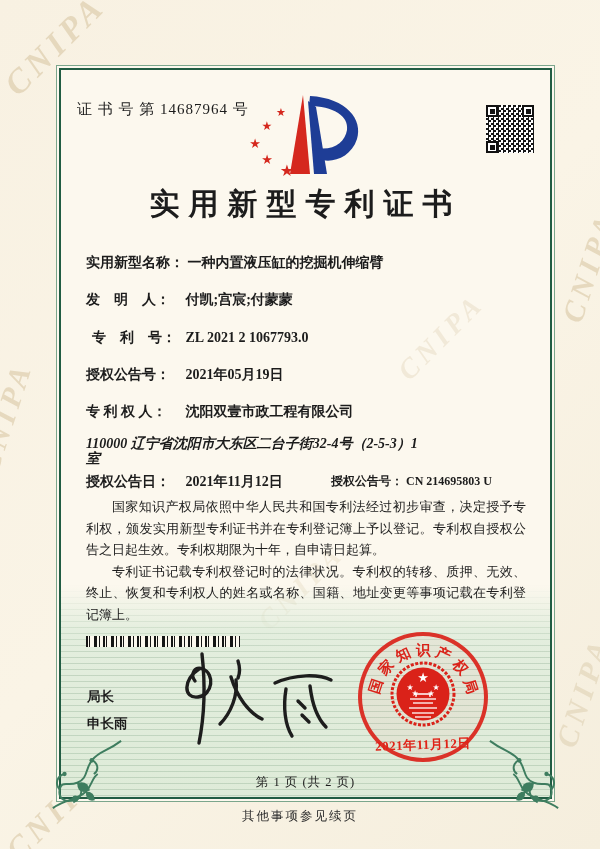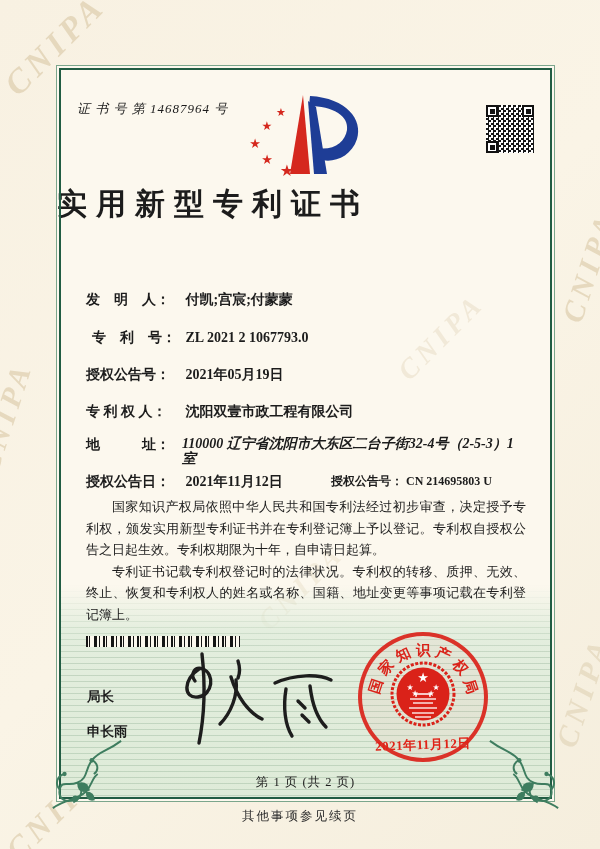--- a/index.html
+++ b/index.html
@@ -24,48 +24,48 @@
   .frame::after{content:"";position:absolute;inset:2px;border:2px solid #215c43;
                 pointer-events:none;z-index:7;}
   
   .waveband{position:absolute;left:4px;right:4px;bottom:4px;height:212px;z-index:1;
     background:linear-gradient(180deg,rgba(226,238,223,0) 0%,rgba(223,236,219,0.85) 22%,#deebd8 100%);}
   .waveband::after{content:"";position:absolute;inset:0;
     background:repeating-linear-gradient(180deg,rgba(124,160,130,0.30) 0 1px,rgba(0,0,0,0) 1px 6px);
     -webkit-mask:linear-gradient(180deg,transparent 0,#000 72px);
             mask:linear-gradient(180deg,transparent 0,#000 72px);}
   
-  .cert-no{position:absolute;left:20px;top:34px;font-size:13px;letter-spacing:1px;z-index:2;font-style:italic;}
+  .cert-no{position:absolute;left:20px;top:34px;font-size:15px;letter-spacing:1px;z-index:2;}
   .logo{position:absolute;left:182px;top:26px;width:130px;height:90px;z-index:2;}
   .qr{position:absolute;left:429px;top:39px;width:48px;height:48px;z-index:2;
       background:#fff repeating-conic-gradient(#171717 0 25%,#fff 0 50%);background-size:5px 5px;}
   .qrf{position:absolute;width:12px;height:12px;border:2.5px solid #111;background:#fff;box-sizing:border-box;}
   .qrf::after{content:"";position:absolute;inset:1.5px;background:#111;}
   .qrf.tl{left:0;top:0;} .qrf.tr{right:0;top:0;} .qrf.bl{left:0;bottom:0;}
-  .title{position:absolute;left:0;right:0;top:118px;text-align:left;font-size:30px;
+  .title{position:absolute;left:0;right:0;top:118px;text-align:center;font-size:30px;
          font-weight:bold;letter-spacing:9px;z-index:2;}
   
   .row{position:absolute;left:29px;font-size:14px;font-weight:600;z-index:2;white-space:nowrap;}
   .row .lab{display:inline-block;min-width:96px;}
   .r1{top:188px;} .r2{top:225px;} .r3{top:263px;text-align:center;} .r4{top:300px;} .r5{top:337px;}
   .r6{top:370px;white-space:normal;display:flex;}
   .r6 .lab{flex:0 0 96px;}
   .r6 .val{width:342px;line-height:15px;font-style:italic;}
   .r7{top:407px;font-family:Liberation Serif, serif;} .r7b{position:absolute;left:274px;top:407px;font-size:12px;font-weight:600;z-index:2;white-space:nowrap;}
   
   .paras{position:absolute;left:29px;top:430px;width:440px;font-size:13px;line-height:21.5px;
          text-align:justify;z-index:2;font-weight:500;}
   .paras p{margin:0;text-indent:2em;}
   
   .barcode{position:absolute;left:29px;top:570px;width:154px;height:11px;z-index:3;
     background:repeating-linear-gradient(90deg,#151515 0 2px,#fcf8ee 2px 3px,#151515 3px 4px,
       #fcf8ee 4px 8px,#151515 8px 11px,#fcf8ee 11px 13px,#151515 13px 14px,#fcf8ee 14px 17px);}
   .officer{position:absolute;left:30px;top:622px;z-index:3;
            font-family:"Liberation Sans","DejaVu Sans",sans-serif;font-weight:bold;font-size:13.5px;}
-  .officer div{margin-bottom:17px;}
+  .officer div{margin-bottom:9px;}
   .signature{position:absolute;left:108px;top:583px;width:180px;height:105px;z-index:3;}
   
   .seal{position:absolute;left:301px;top:566px;width:130px;height:130px;z-index:6;}
   .seal-ring{position:absolute;inset:0;border-radius:50%;border:4px solid rgba(218,34,25,0.92);
              background:rgba(255,60,40,0.04);}
   .seal-char{position:absolute;font-size:14.5px;font-weight:bold;color:#da2219;z-index:2;}
   .sc0{left:11px;top:45px;transform:rotate(-72deg);}
   .sc1{left:21px;top:26px;transform:rotate(-48deg);}
   .sc2{left:38px;top:13px;transform:rotate(-25deg);}
   .sc3{left:58px;top:9px;transform:rotate(0deg);}
@@ -118,38 +118,41 @@
     </svg>
 
     <div class="qr">
       <div class="qrf tl"></div>
       <div class="qrf tr"></div>
       <div class="qrf bl"></div>
     </div>
 
     <div class="title">实用新型专利证书</div>
 
+    <div class="row r1">
+      <span class="lab">实用新型名称：</span>
+      <span class="val">一种内置液压缸的挖掘机伸缩臂</span>
+    </div>
     <div class="row r2">
       <span class="lab">发　明　人：</span>
       <span class="val">付凯;宫宸;付蒙蒙</span>
     </div>
     <div class="row r3">
       <span class="lab">专　利　号：</span>
       <span class="val">ZL 2021 2 1067793.0</span>
     </div>
     <div class="row r4">
       <span class="lab">授权公告号：</span>
       <span class="val">2021年05月19日</span>
     </div>
     <div class="row r5">
       <span class="lab">专 利 权 人：</span>
       <span class="val">沈阳双壹市政工程有限公司</span>
     </div>
     <div class="row r6">
-      <span class="lab">地　　　址：</span>
       <span class="val">110000 辽宁省沈阳市大东区二台子街32-4号（2-5-3）1室</span>
     </div>
     <div class="row r7">
       <span class="lab">授权公告日：</span>
       <span class="val">2021年11月12日</span>
     </div>
     <div class="r7b">
       <span class="lab">授权公告号：</span>
       <span class="val">CN 214695803 U</span>
     </div>

